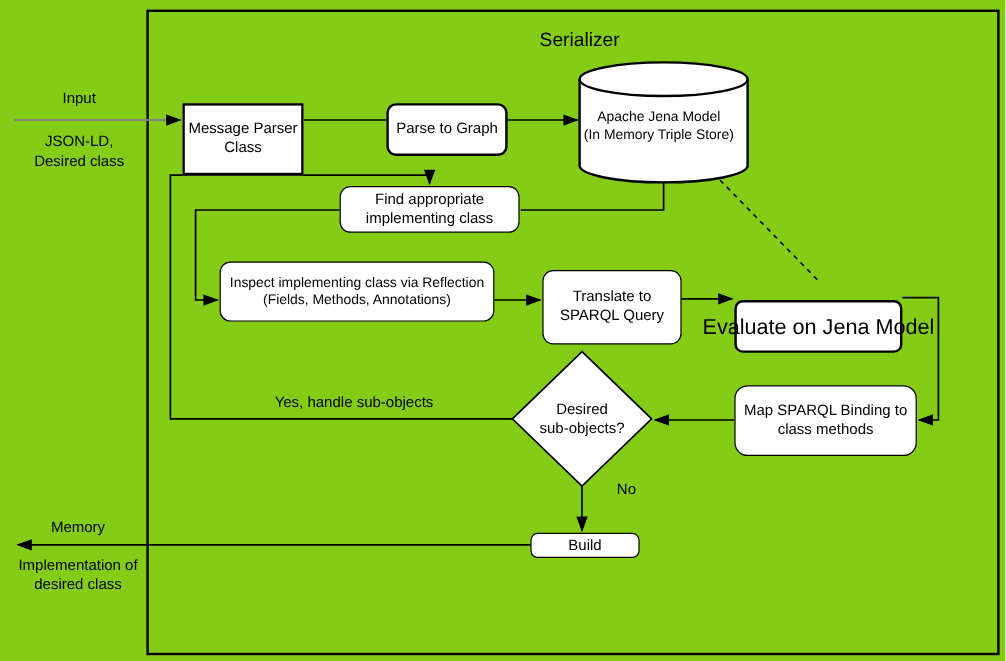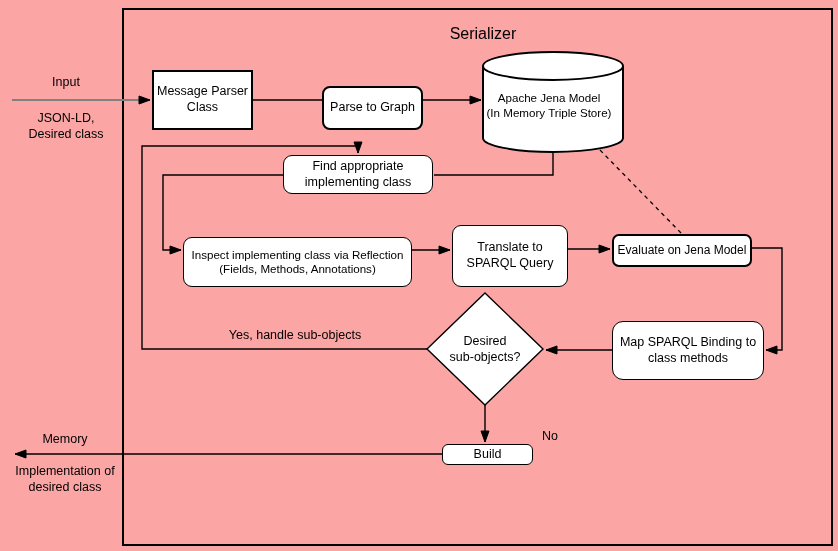--- a/index.html
+++ b/index.html
@@ -1,26 +1,26 @@
 <!DOCTYPE html>
 <html><head>
 <meta charset="utf-8">
 <style>
   html,body{margin:0;padding:0;background:#ffffff;}
   .stage{
-    position:relative;width:838px;height:551px;background:#fca5a5;overflow:hidden;
+    position:relative;width:838px;height:551px;background:#84cc16;overflow:hidden;
     font-family:"Liberation Sans","DejaVu Sans",sans-serif;color:#000;
   }
   .layer{position:absolute;left:0;top:0;width:838px;height:551px;}
   .node{
     position:absolute;display:flex;align-items:center;justify-content:center;
     text-align:center;white-space:pre;box-sizing:border-box;background:#ffffff;
     font-size:12.5px;line-height:1.25;border:1.4px solid #000;
   }
-  .thick{border-width:2.6px;}
+  .thick{border-width:2.6px;margin-top:16px;}
   .medium{border-width:2.2px;}
   .rounded{border-radius:9px;}
   .lbl{
     position:absolute;text-align:center;white-space:pre-line;
     font-size:12.5px;line-height:1.3;
   }
   .title{font-size:16px;}
   .small{font-size:11.6px;}
   .overlabel{background:transparent;border:none;}
 </style>
@@ -78,43 +78,43 @@
 Class</div>
 
   <div class="node medium rounded" style="left:322px;top:86px;width:101px;height:44px;border-radius:8px;">Parse to Graph</div>
 
   <div class="lbl small overlabel" style="left:477px;top:90px;width:144px;">Apache Jena Model
 (In Memory Triple Store)</div>
 
   <div class="node rounded" style="left:283px;top:155px;width:150px;height:39px;">Find appropriate
 implementing class</div>
 
-  <div class="node rounded small" style="left:183px;top:237px;width:229px;height:50px;">Inspect implementing class via Reflection
+  <div class="node rounded small" style="left:183px;top:218px;width:229px;height:50px;">Inspect implementing class via Reflection
 (Fields, Methods, Annotations)</div>
 
   <div class="node rounded" style="left:452px;top:225px;width:116px;height:62px;">Translate to
 SPARQL Query</div>
 
-  <div class="node thick" style="left:612px;top:234px;width:140px;height:33px;border-radius:7px;font-size:12px;">Evaluate on Jena Model</div>
+  <div class="node thick" style="left:612px;top:234px;width:140px;height:44px;border-radius:7px;font-size:18px;">Evaluate on Jena Model</div>
 
   <div class="node rounded" style="left:612px;top:321px;width:152px;height:59px;border-radius:11px;">Map SPARQL Binding to
 class methods</div>
 
   <div class="lbl overlabel" style="left:425px;top:333px;width:120px;">Desired
 sub-objects?</div>
 
   <div class="node rounded" style="left:442px;top:444px;width:91px;height:21px;border-radius:6px;">Build</div>
 
   <div class="lbl" style="left:6px;top:74px;width:120px;">Input</div>
 
   <div class="lbl" style="left:6px;top:110px;width:120px;">JSON-LD,
 Desired class</div>
 
   <div class="lbl" style="left:195px;top:327px;width:200px;">Yes, handle sub-objects</div>
 
-  <div class="lbl" style="left:502px;top:428px;width:40px;text-align:left;margin-left:40px;">No</div>
+  <div class="lbl" style="left:502px;top:400px;width:40px;text-align:center;">No</div>
 
   <div class="lbl" style="left:15px;top:431px;width:100px;">Memory</div>
 
   <div class="lbl" style="left:0px;top:463px;width:130px;">Implementation of
 desired class</div>
 
 </div>
 
 </body></html>

